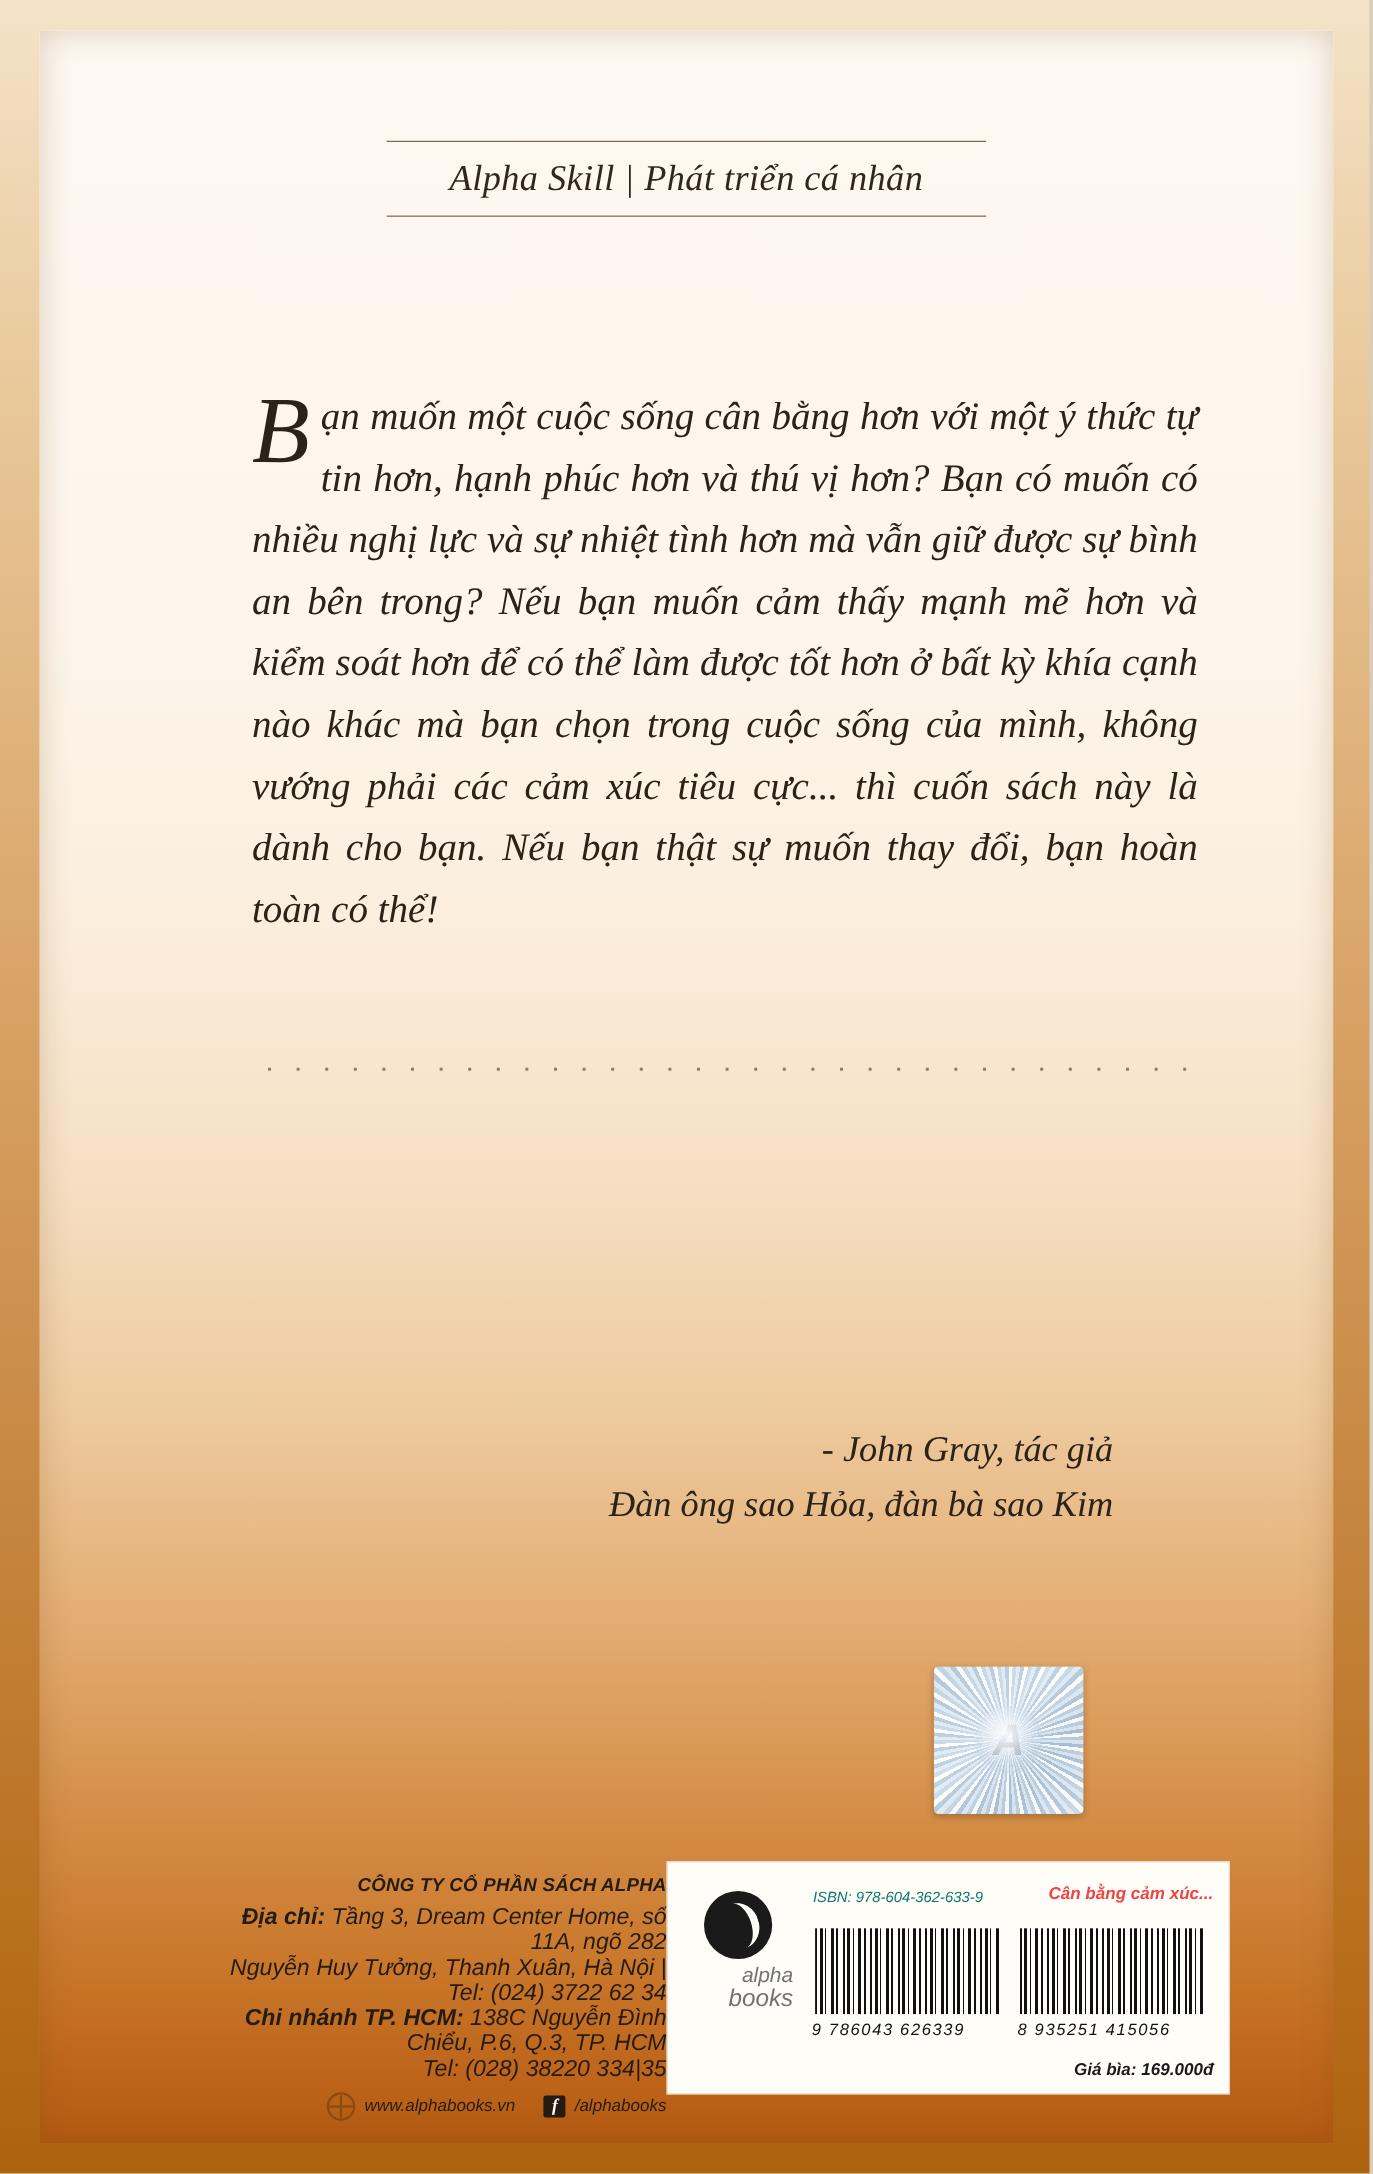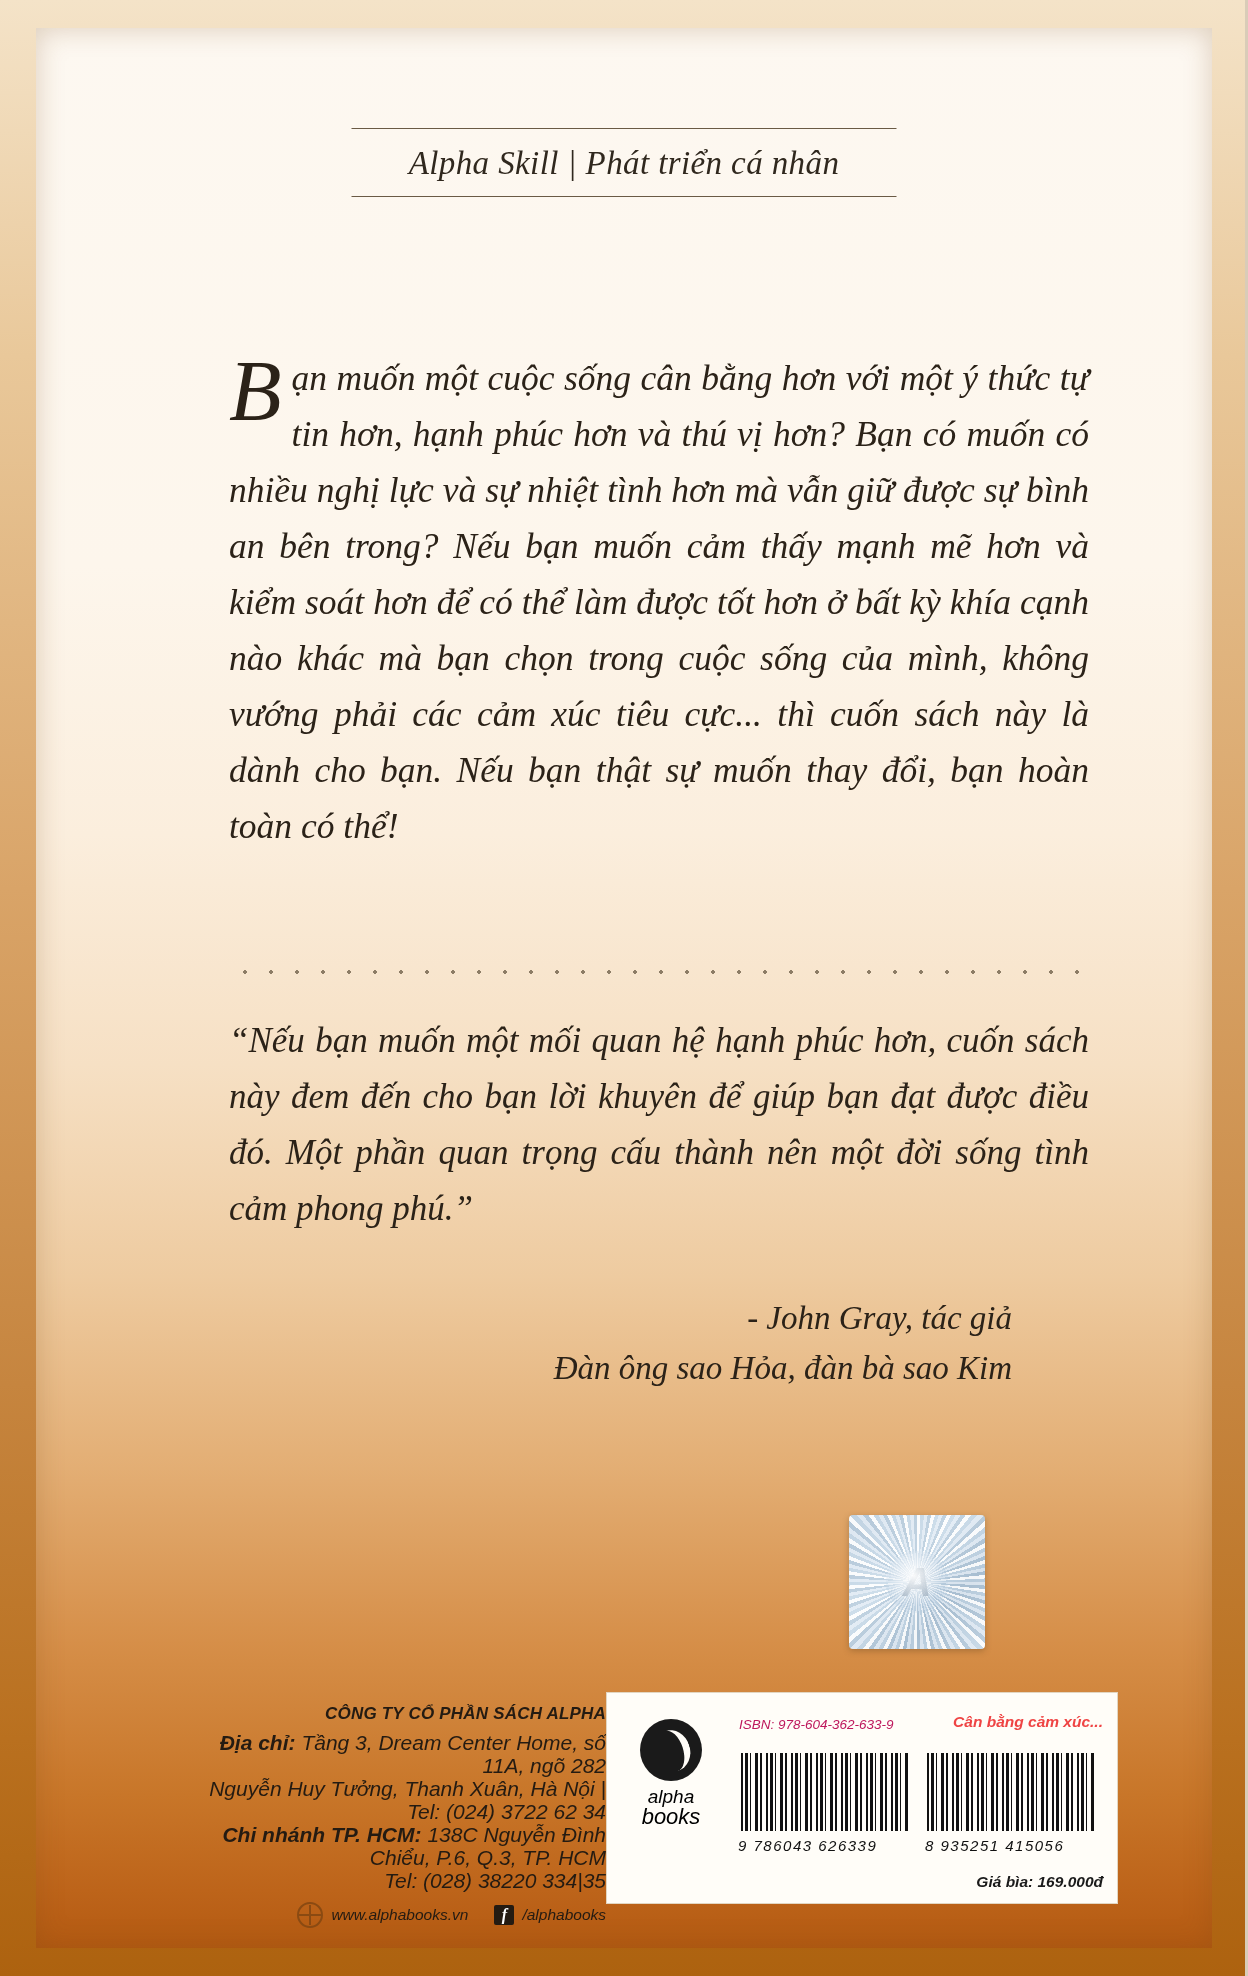--- a/index.html
+++ b/index.html
@@ -267,31 +267,32 @@
     width: 24px;
     height: 42px;
     border-right: 7px solid #fffdf8;
     border-radius: 0 60% 60% 0 / 0 50% 50% 0;
     transform: rotate(-18deg);
   }
   .alpha-word {
     font-family: "Liberation Sans", sans-serif;
     font-size: 19px;
     line-height: 20px;
-    color: #000000;
+    color: #737373;
+    text-align: right;
   }
   .alpha-word .b2 { display: block; font-size: 22px; }
 
   .isbn-text {
     position: absolute;
     left: 132px;
     top: 24px;
     font-family: "Liberation Sans", sans-serif;
     font-size: 13.5px;
-    color: #be185d;
+    color: #0f766e;
   }
   .title-short {
     position: absolute;
     right: 14px;
     top: 20px;
     font-family: "Liberation Sans", sans-serif;
     font-size: 15.5px;
     font-weight: bold;
     color: #ef4444;
   }
@@ -337,21 +338,20 @@
     <div class="header">
       <div class="header-title">Alpha Skill | Phát triển cá nhân</div>
     </div>
 
     <div class="blurb">
       <span class="dropcap">B</span><span>ạn muốn một cuộc sống cân bằng hơn với một ý thức tự tin hơn, hạnh phúc hơn và thú vị hơn? Bạn có muốn có nhiều nghị lực và sự nhiệt tình hơn mà vẫn giữ được sự bình an bên trong? Nếu bạn muốn cảm thấy mạnh mẽ hơn và kiểm soát hơn để có thể làm được tốt hơn ở bất kỳ khía cạnh nào khác mà bạn chọn trong cuộc sống của mình, không vướng phải các cảm xúc tiêu cực... thì cuốn sách này là dành cho bạn. Nếu bạn thật sự muốn thay đổi, bạn hoàn toàn có thể!</span>
     </div>
 
     <div class="divider"></div>
 
-    <div class="quote">“Nếu bạn muốn một mối quan hệ hạnh phúc hơn, cuốn sách này đem đến cho bạn lời khuyên để giúp bạn đạt được điều đó. Một phần quan trọng cấu thành nên một đời sống tình cảm phong phú.”</div>
 
     <div class="attrib">
       <div>- John Gray, tác giả</div>
       <div>Đàn ông sao Hỏa, đàn bà sao Kim</div>
     </div>
 
     <div class="holo">
       <div class="holo-mark">A</div>
     </div>
 

